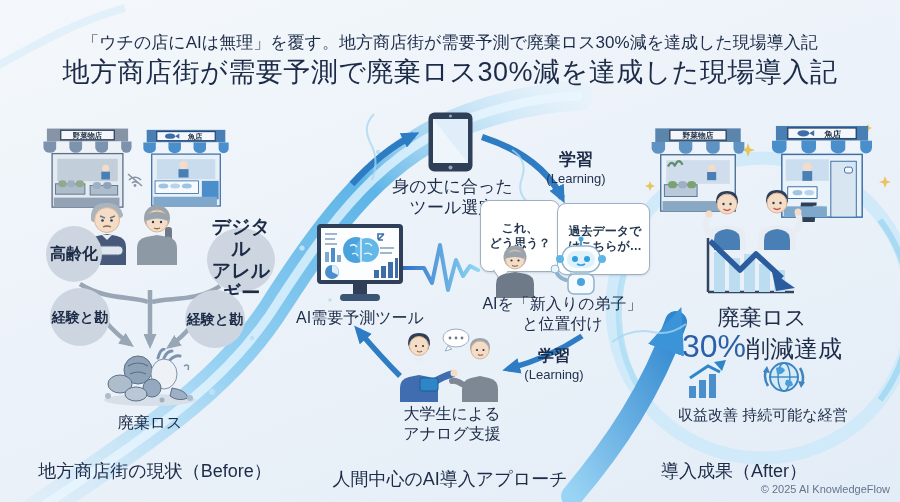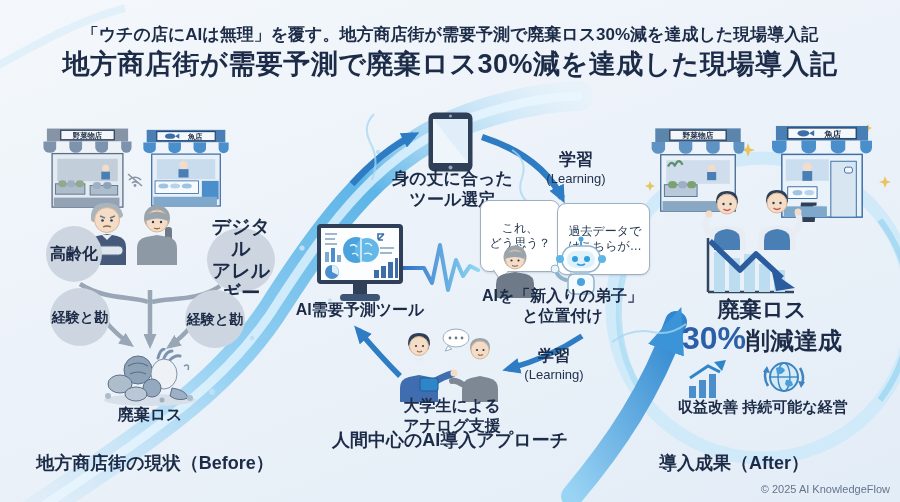--- a/index.html
+++ b/index.html
@@ -2,34 +2,34 @@
 <html><head>
 <meta charset="utf-8">
 <style>
   html,body{margin:0;padding:0;background:#dfe7f0;}
   #canvas{
     position:relative;width:900px;height:502px;overflow:hidden;
     background:linear-gradient(160deg,#f4f8fc 0%,#ecf2f9 45%,#e3edf7 100%);
     font-family:"Liberation Sans","DejaVu Sans",sans-serif;
   }
   .abs{position:absolute;}
-  .txt{font-weight:bold;color:#1c2b47;text-align:center;line-height:1.25;}
+  .txt{font-weight:normal;color:#1c2b47;text-align:center;line-height:1.25;margin-top:8px;}
   .pre{white-space:pre-line;}
   .title-sub{width:100%;top:24px;font-size:17px;letter-spacing:0;}
   .title-main{width:100%;top:48px;font-size:27px;letter-spacing:0.5px;}
   .caption{font-size:18px;}
   .circle{
     background:#cdd6e0;border-radius:50%;display:flex;align-items:center;justify-content:center;
     color:#1c2b47;font-weight:bold;text-align:center;line-height:1.15;
   }
   .jp-en .en{font-size:13px;font-weight:normal;color:#23334e;display:block;}
   .jp-en .ja{font-size:17px;font-weight:bold;color:#1c2b47;display:block;}
   .bubble{
     background:#ffffff;border:1.5px solid #9db0c2;border-radius:9px;
-    font-size:12px;font-weight:normal;color:#233650;text-align:center;line-height:1.3;
+    font-size:12px;font-weight:bold;color:#233650;text-align:center;line-height:1.3;
     padding:4px 5px;box-shadow:0 1px 2px rgba(40,70,110,.15);
   }
   .bubble .tail{
     position:absolute;width:10px;height:10px;background:#fff;
     border-right:1.5px solid #9db0c2;border-bottom:1.5px solid #9db0c2;
     transform:rotate(55deg);bottom:-6px;left:14px;
   }
   .result1{font-size:22px;}
   .result2{font-size:24px;}
   .result2 .pct{color:#2b5fa7;font-size:32px;}
@@ -336,21 +336,21 @@
     <path d="M74,22 q0,-10 10,-10 q10,0 10,10 l-1.5,5 q-8.5,-4 -17,0 z" fill="#9aa4ad"></path>
     <circle cx="84" cy="24" r="9" fill="#f5dcc6" stroke="#d8b795"></circle>
     <circle cx="81" cy="24" r="1.1" fill="#2c3a4e"></circle>
       <circle cx="87.5" cy="24" r="1.1" fill="#2c3a4e"></circle>
     <path d="M82,28.5 q2.5,1.5 5,0" stroke="#8a6a52" stroke-width="1.2" fill="none"></path>
     <path d="M66,76 v-13 q0,-9 9,-11 l9,-2 9,2 q9,2 9,11 v13 z" fill="#7d8894"></path>
     <path d="M66,58 q-6,-4 -10,-3" stroke="#7d8894" stroke-width="6" fill="none" stroke-linecap="round"></path>
   </svg>
   <div class="abs txt pre" style="left:372px;top:396px;width:160px;font-size:16px;">大学生による
 アナログ支援</div>
-  <div class="abs txt caption" style="left:320px;top:429px;width:260px;">人間中心のAI導入アプローチ</div>
+  <div class="abs txt caption" style="left:320px;top:460px;width:260px;">人間中心のAI導入アプローチ</div>
 
   <svg class="abs" style="left:648px;top:124px;" width="100" height="96" viewBox="0 0 110 100">
     <rect x="8" y="2" width="94" height="15" fill="#5b85ad"></rect>
     <rect x="24" y="4" width="62" height="11" fill="#f4f6f9" stroke="#34455f" stroke-width="1.5"></rect>
     <text x="55" y="13" text-anchor="middle" font-size="8.5" font-weight="bold" fill="#22324a">野菜物店</text>
     <g>
       <path d="M4,17 h15 v7 a7.5,6 0 0 1 -15,0 z" fill="#5f93c4"></path>
       <path d="M19,17 h15 v7 a7.5,6 0 0 1 -15,0 z" fill="#eef4fa"></path>
       <path d="M34,17 h15 v7 a7.5,6 0 0 1 -15,0 z" fill="#5f93c4"></path>
       <path d="M49,17 h15 v7 a7.5,6 0 0 1 -15,0 z" fill="#eef4fa"></path>

